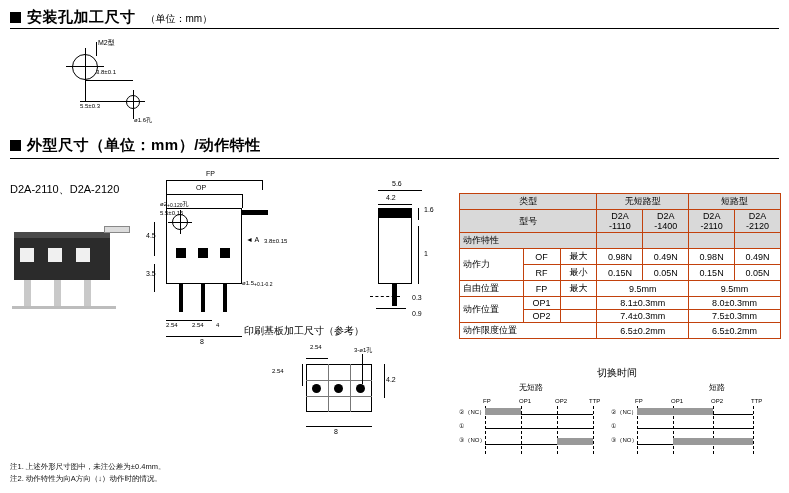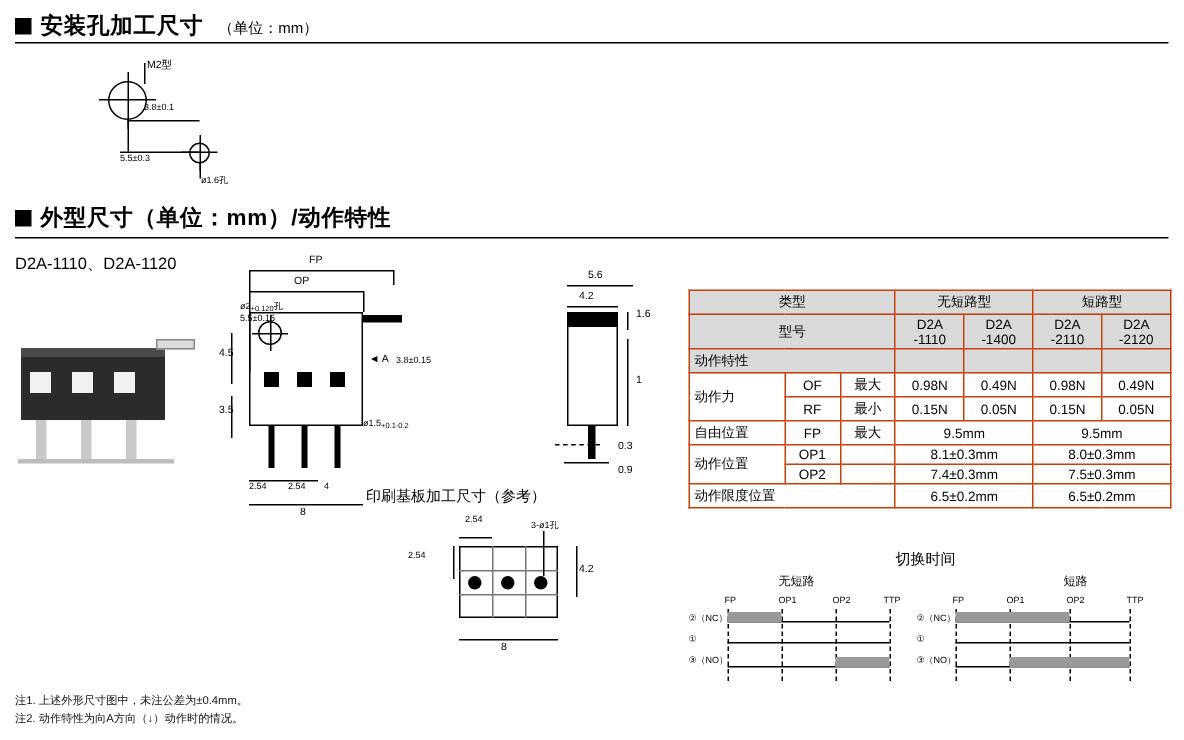--- a/index.html
+++ b/index.html
@@ -95,21 +95,21 @@
     <div class="vl" style="left:93px; top:71px; height:10px;"></div>
     <div class="t6" style="left:94px; top:78px;">ø1.6孔</div>
   </div>
 
   <div class="sec-head" style="left:10px; top:136px;">
     <span class="sec-square"></span>
     <span class="sec-title">外型尺寸（单位：mm）/动作特性</span>
   </div>
   <div class="rule" style="left:10px; top:158px; width:769px;"></div>
 
-  <div class="t11" style="left:10px; top:168px;">D2A-1110、D2A-1120</div>
+  <div class="t11" style="left:10px; top:182px;">D2A-2110、D2A-2120</div>
 
   <div class="photo">
 
     <div class="boxf" style="left:6px; top:18px; width:96px; height:44px; background:#2b2b2b;"></div>
     <div class="boxf" style="left:6px; top:14px; width:96px; height:6px; background:#4a4a4a;"></div>
 
     <div class="boxf" style="left:96px; top:8px; width:26px; height:7px; background:#dcdcdc; border:1px solid #888;"></div>
 
     <div class="boxf" style="left:12px; top:30px; width:14px; height:14px; background:#f0f0f0;"></div>
     <div class="boxf" style="left:40px; top:30px; width:14px; height:14px; background:#f0f0f0;"></div>

